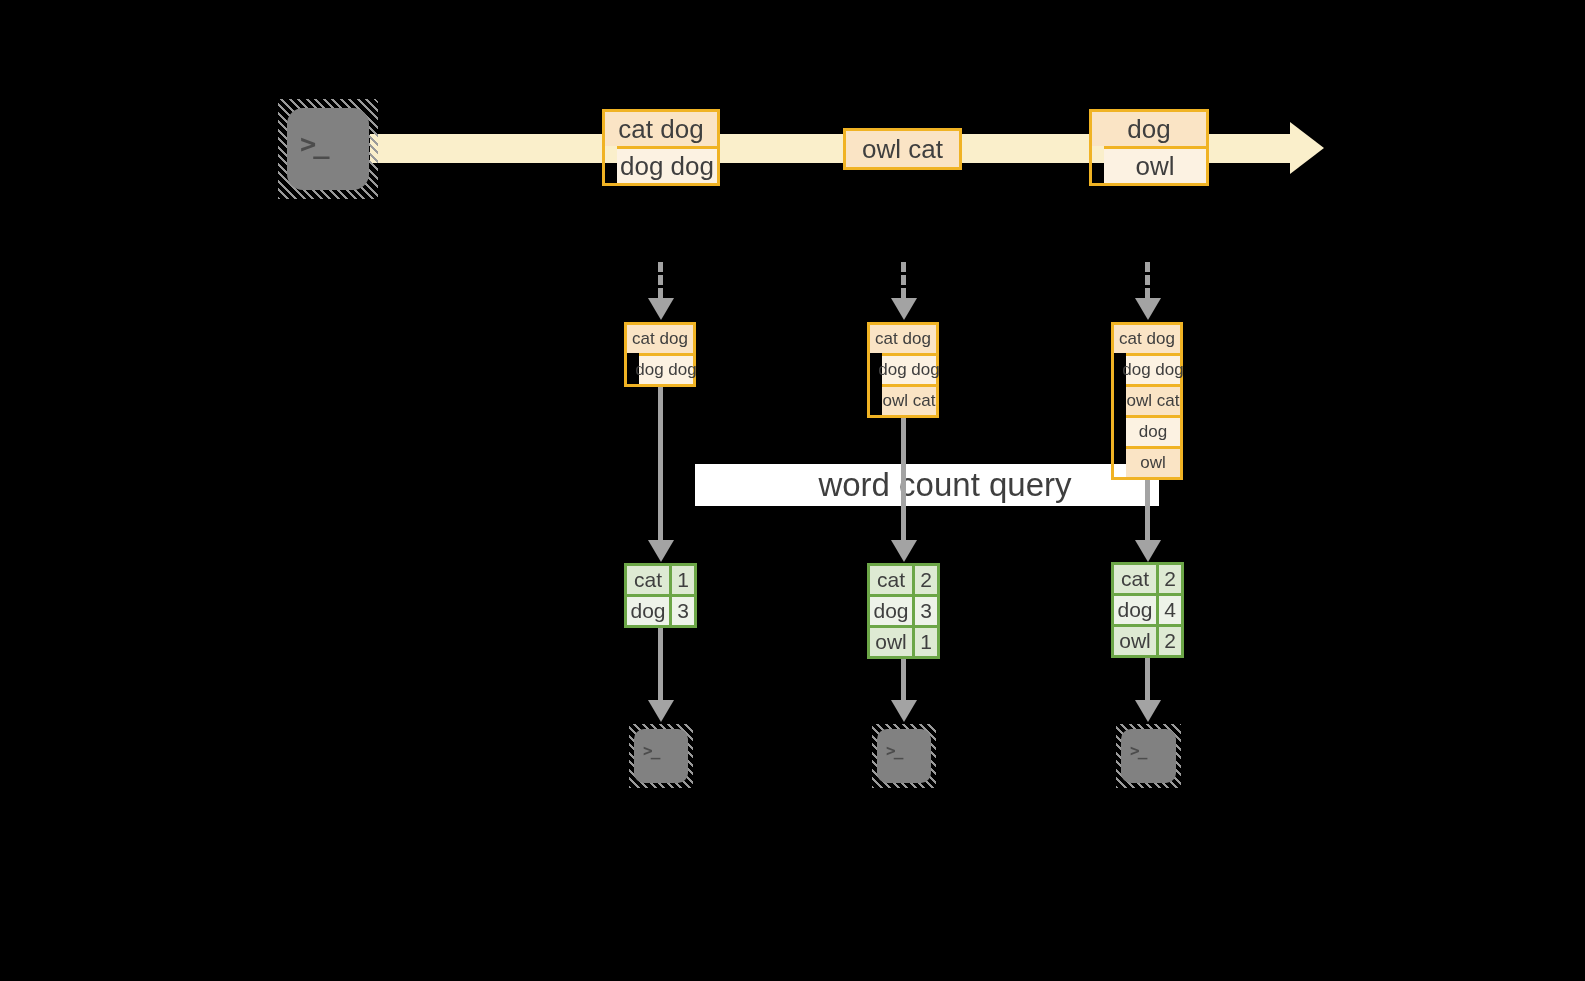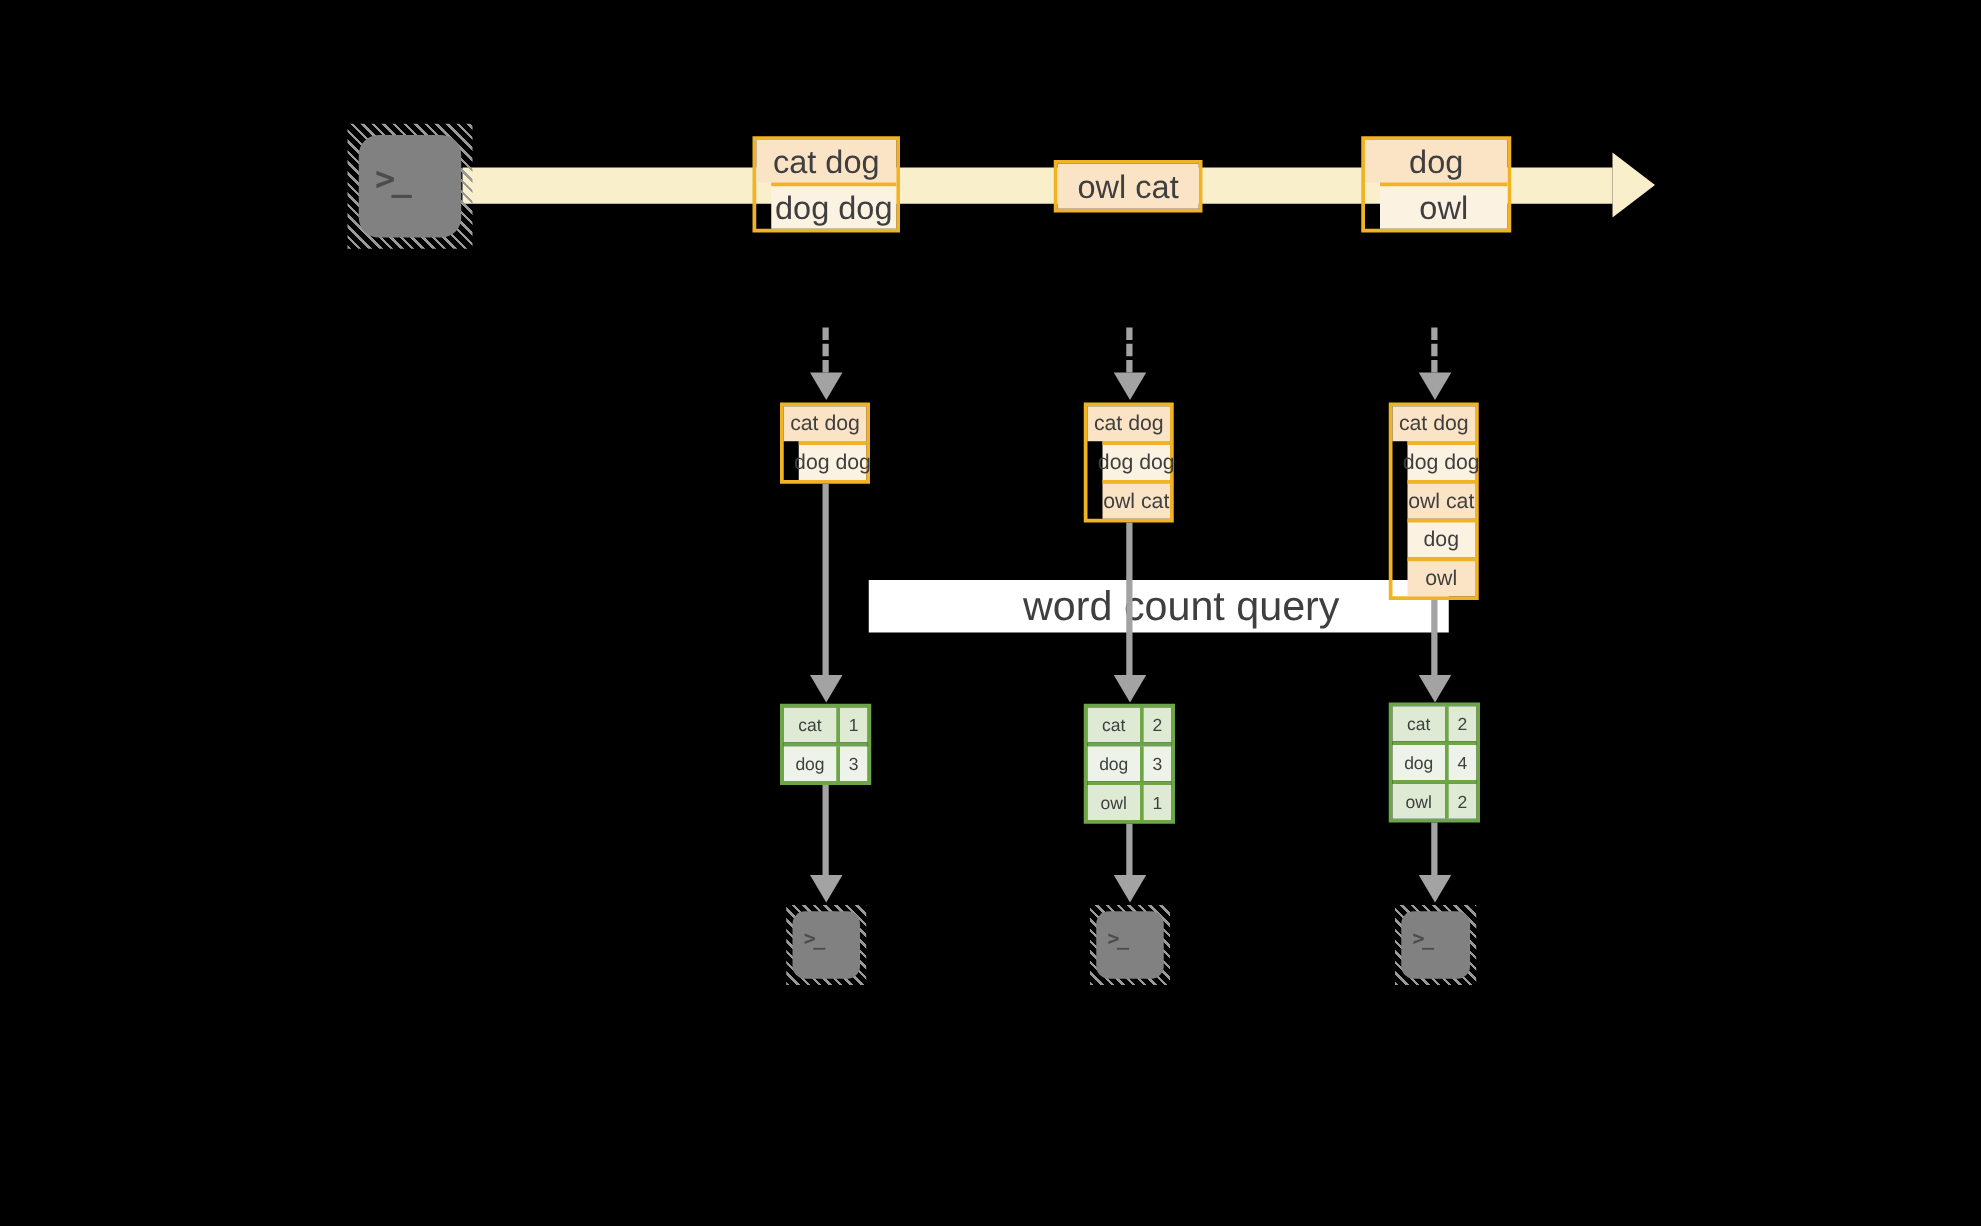--- a/index.html
+++ b/index.html
@@ -37,21 +37,21 @@
   .ahead{position:absolute;width:0;height:0;border-left:13px solid transparent;border-right:13px solid transparent;border-top:22px solid var(--arrow);z-index:3;}
   
   .query-band{position:absolute;left:695px;top:464px;width:428px;height:42px;background:var(--band-bg);
     display:flex;align-items:center;justify-content:center;font-size:33px;color:var(--ink);z-index:1;padding-left:36px;}
   
   .gtable{position:absolute;box-sizing:border-box;border:3px solid var(--green);display:flex;flex-direction:column;z-index:2;}
   .grow{display:flex;}
   .grow + .grow{border-top:3px solid var(--green);}
   .gw{width:42px;border-right:3px solid var(--green);}
   .gc{width:22px;}
-  .gw,.gc{height:28px;display:flex;align-items:center;justify-content:center;font-size:14px;color:var(--ink);}
+  .gw,.gc{height:28px;display:flex;align-items:center;justify-content:center;font-size:21px;color:var(--ink);}
   .grow.ra .gw,.grow.ra .gc{background:var(--green-a);}
   .grow.rb .gw,.grow.rb .gc{background:var(--green-b);}
 </style>
 </head>
 <body>
 
 <div id="canvas">
 
   <div class="stream-band"></div>
   <div class="stream-head"></div>

